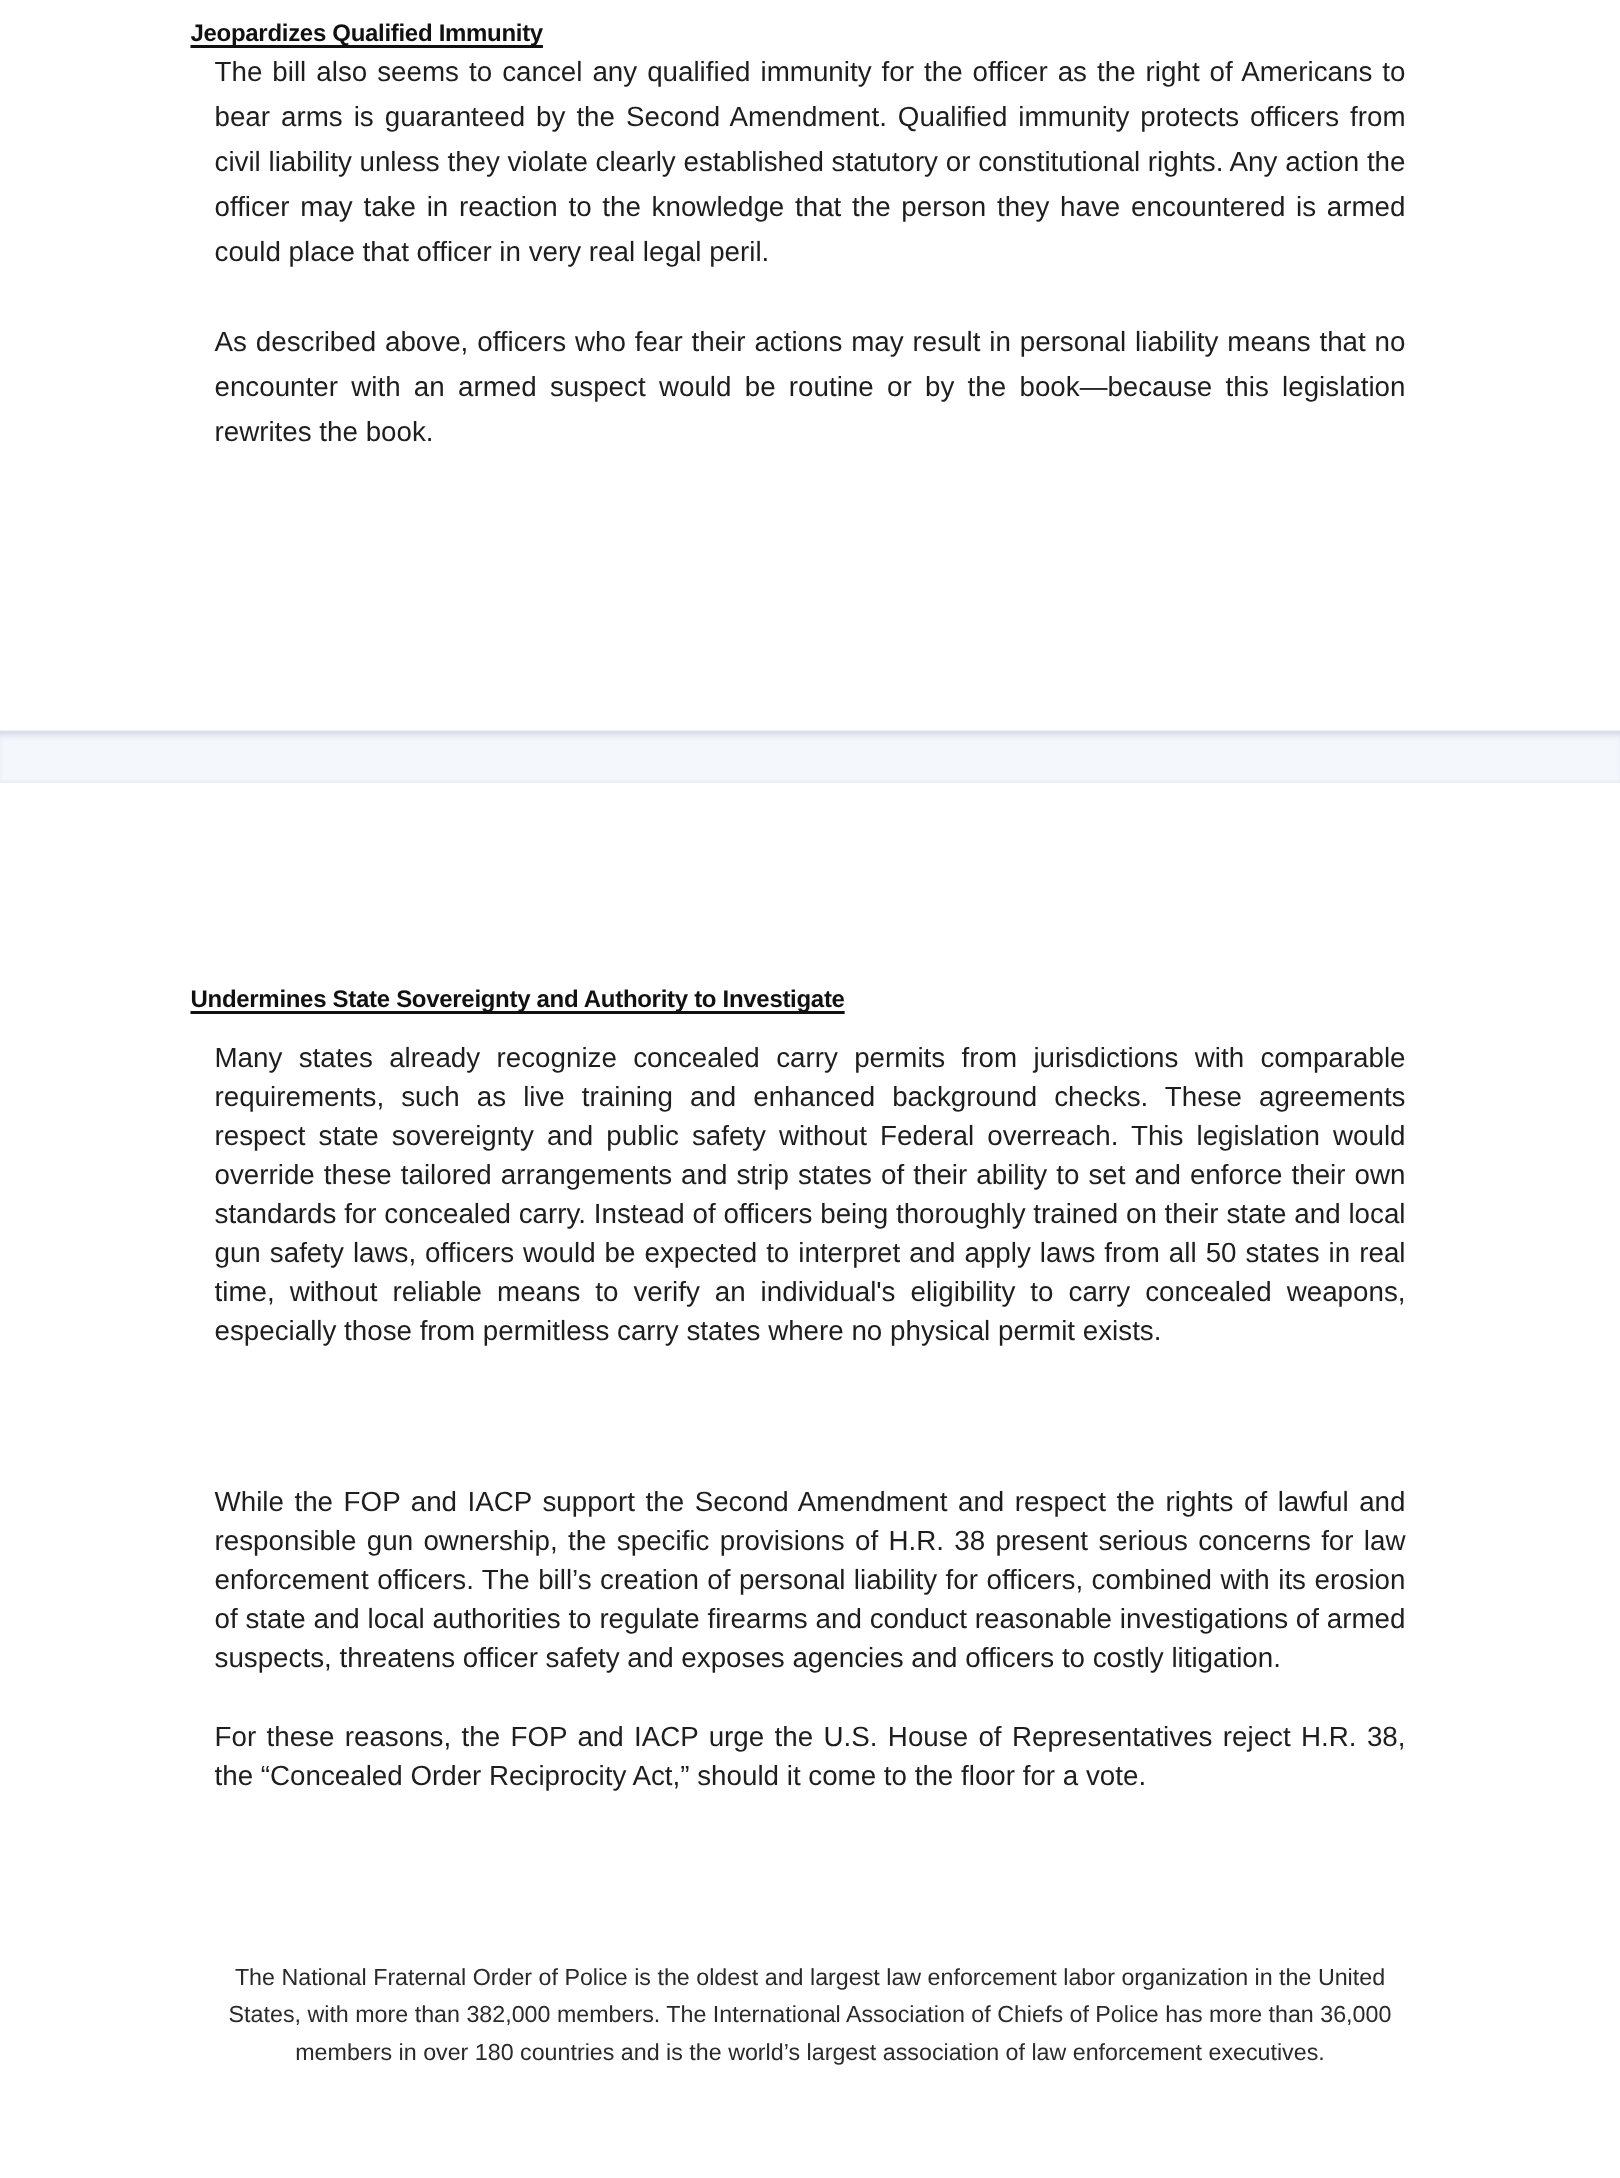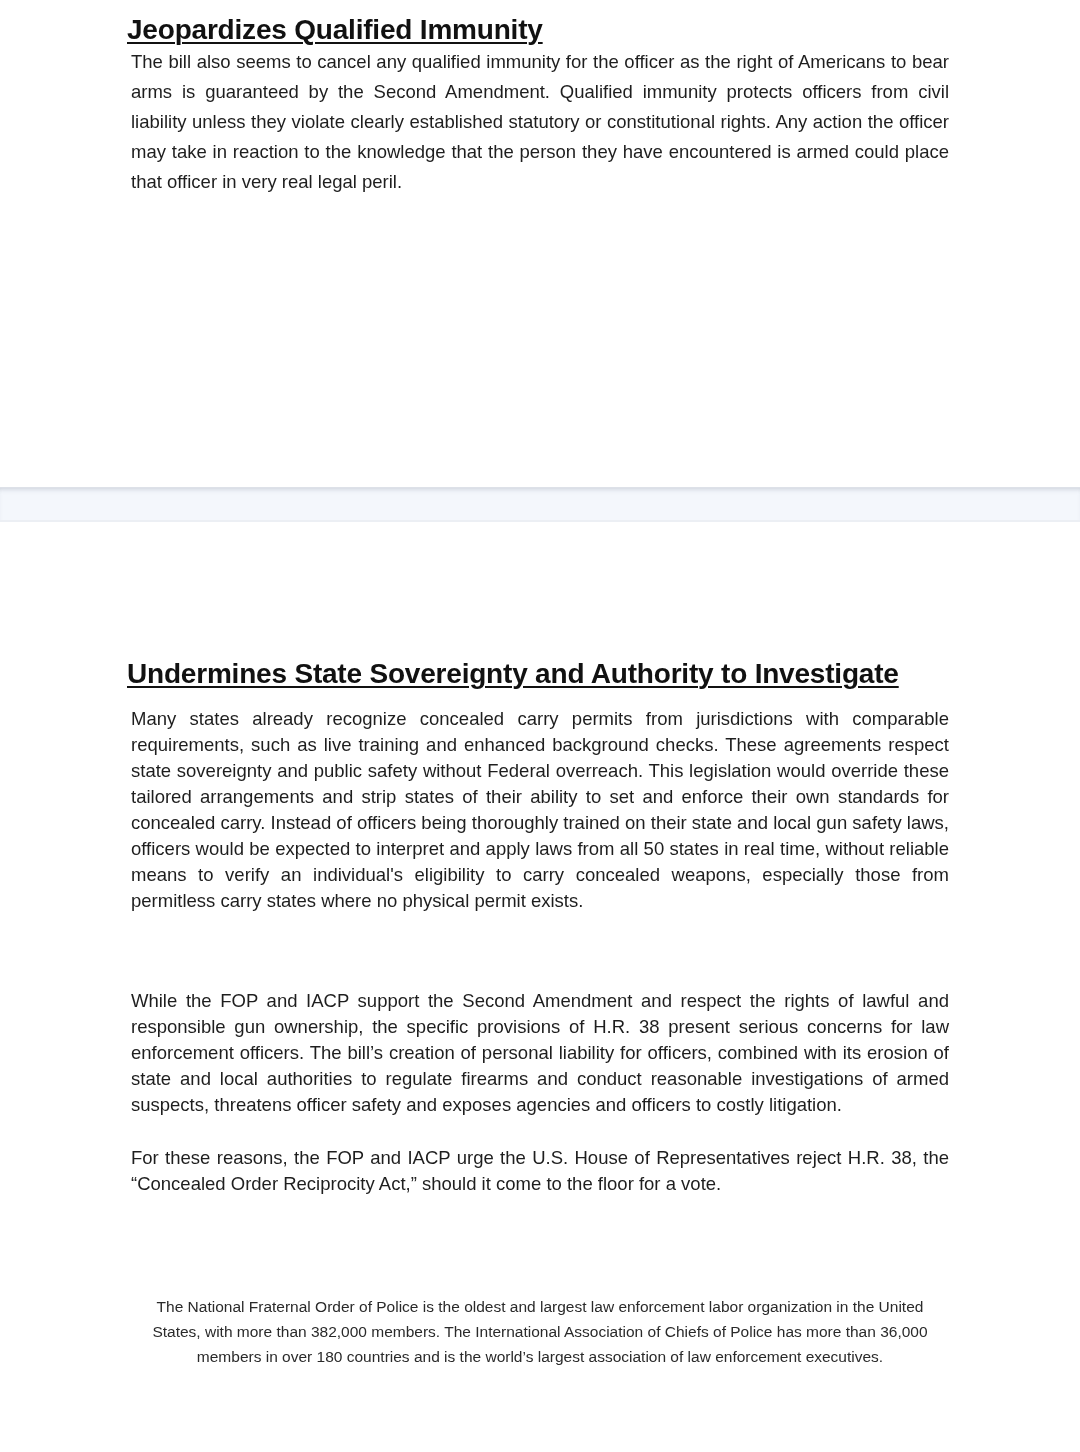--- a/index.html
+++ b/index.html
@@ -39,29 +39,29 @@
     background: #eceff4;
   }
   .content {
     position: absolute;
     left: 127px;
     width: 826px;
   }
   h2 {
     margin: 0;
     font-weight: bold;
-    font-size: 28px;
+    font-size: 16px;
     text-decoration: underline;
     text-underline-offset: 3px;
     text-decoration-thickness: 2px;
     color: #111;
     letter-spacing: -0.2px;
   }
   p {
-    margin: 4px;
+    margin: 16px;
     font-size: 18.5px;
     text-align: justify;
     text-align-last: left;
     color: #1e1e1e;
   }
   .p-loose { line-height: 30px; }
   .p-tight { line-height: 26px; }
   .footer-note {
     font-size: 15.5px;
     line-height: 25px;
@@ -70,20 +70,21 @@
     color: #2a2a2a;
   }
 </style>
 </head>
 <body>
 
 <div class="page" id="page1">
   <div class="content" style="top:14px;">
     <h2>Jeopardizes Qualified Immunity</h2>
     <p class="p-loose" style="margin-top:1px;">The bill also seems to cancel any qualified immunity for the officer as the right of Americans to bear arms is guaranteed by the Second Amendment.  Qualified immunity protects officers from civil liability unless they violate clearly established statutory or constitutional rights. Any action the officer may take in reaction to the knowledge that the person they have encountered is armed could place that officer in very real legal peril.</p>
+    <p class="p-loose" style="margin-top:30px;">As described above, officers who fear their actions may result in personal liability means that no encounter with an armed suspect would be routine or by the book—because this legislation rewrites the book.</p>
   </div>
 </div>
 
 <div class="gap"></div>
 
 <div class="page" id="page2">
   <div class="content" style="top:128px;">
     <h2>Undermines State Sovereignty and Authority to Investigate</h2>
     <p class="p-tight" style="margin-top:16px;">Many states already recognize concealed carry permits from jurisdictions with comparable requirements, such as live training and enhanced background checks. These agreements respect state sovereignty and public safety without Federal overreach. This legislation would override these tailored arrangements and strip states of their ability to set and enforce their own standards for concealed carry.  Instead of officers being thoroughly trained on their state and local gun safety laws, officers would be expected to interpret and apply laws from all 50 states in real time, without reliable means to verify an individual's eligibility to carry concealed weapons, especially those from permitless carry states where no physical permit exists.</p>
   </div>

